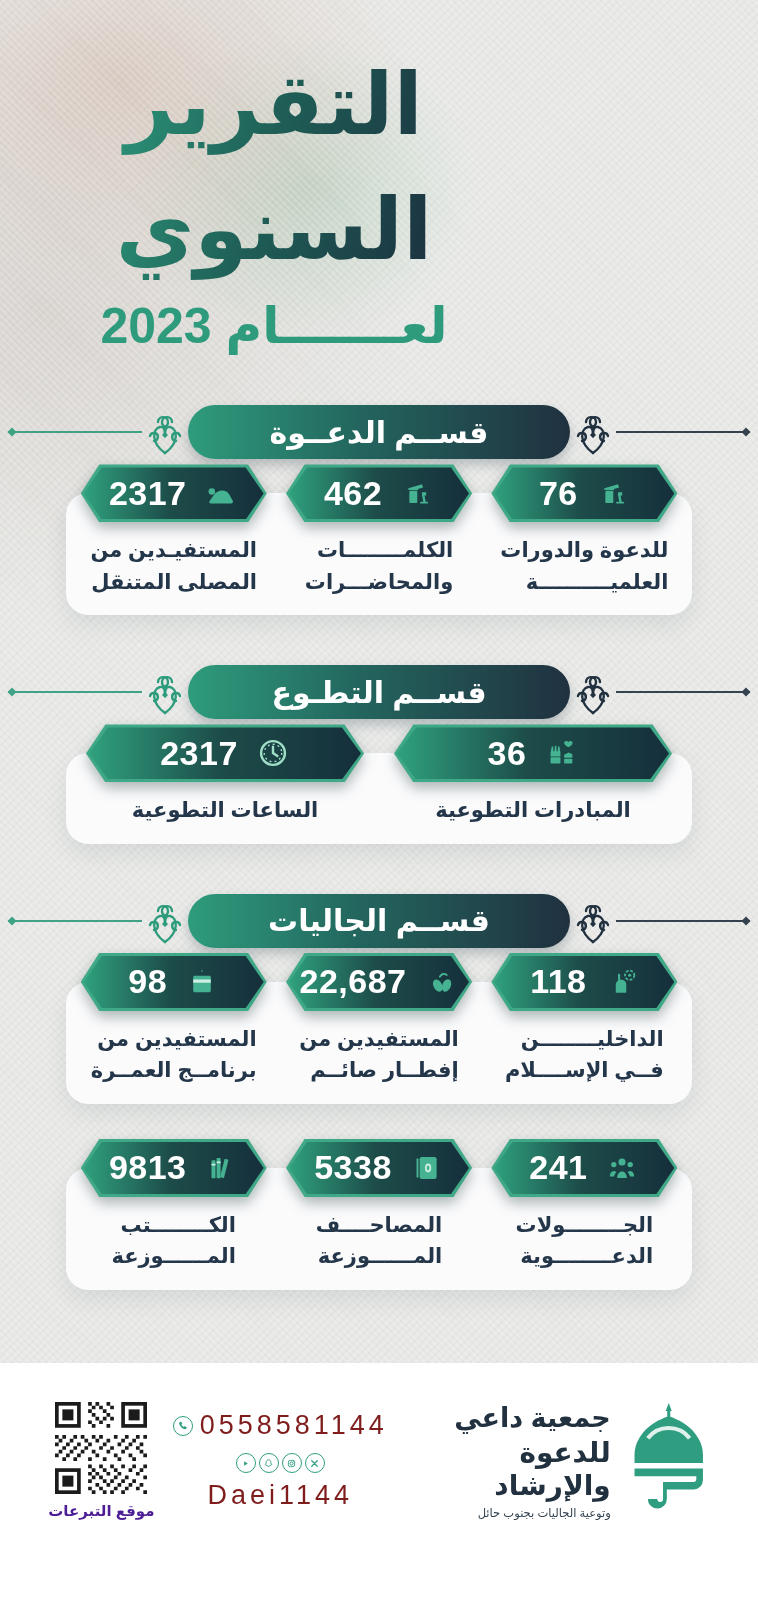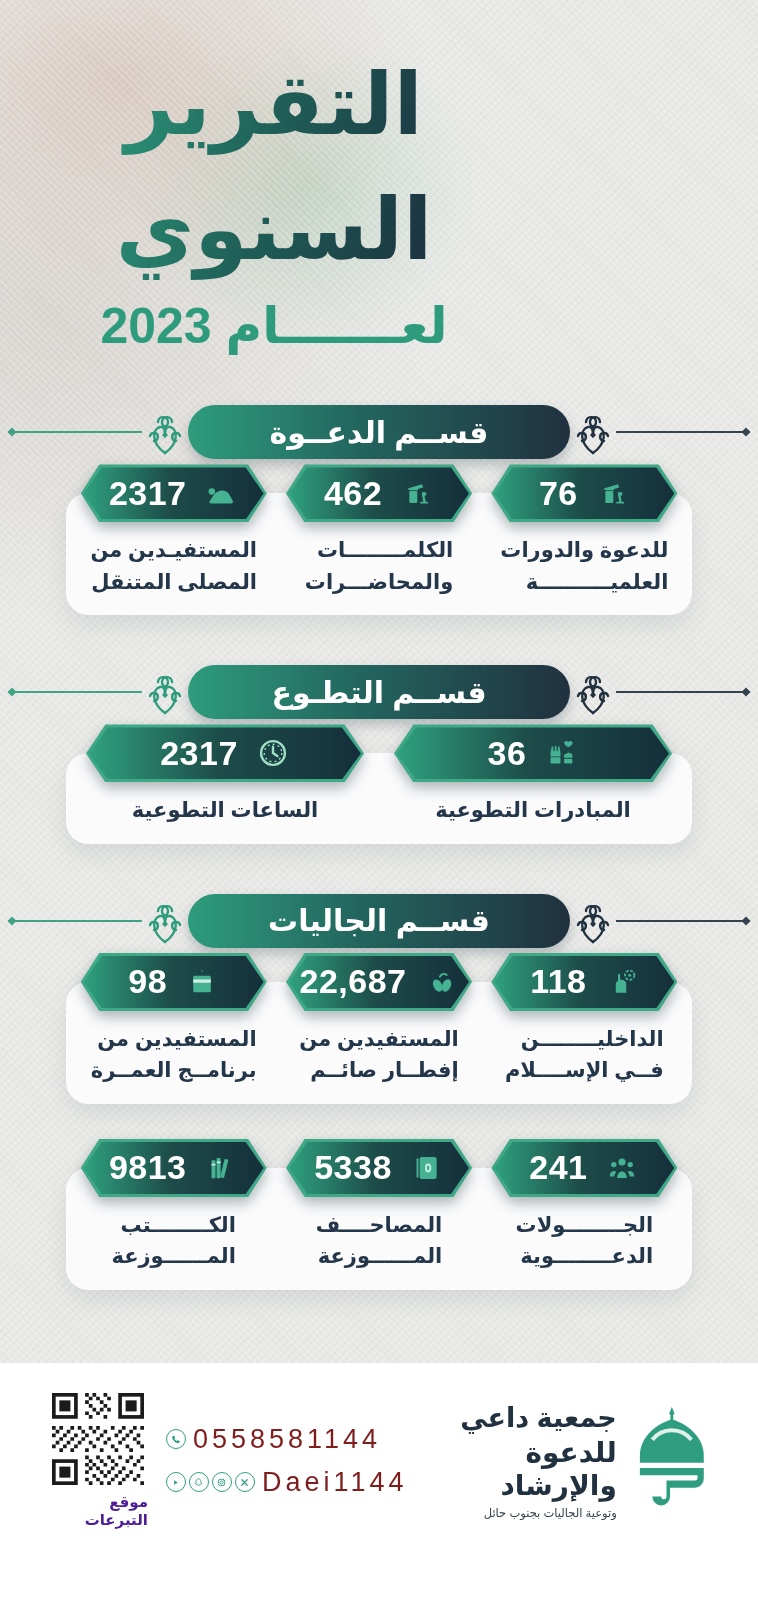--- a/index.html
+++ b/index.html
@@ -89,21 +89,21 @@
     display:flex; align-items:center; justify-content:space-between;
     padding:0 42px 10px 48px; gap:18px;
   }
   .brand{ display:flex; align-items:center; gap:14px; }
   .brand-text{ text-align:right; color:#22313F; }
   .brand-name{ font-size:27px; font-weight:bold; }
   .brand-sub{ font-size:28px; font-weight:bold; margin-top:2px; }
   .brand-tag{ font-size:11.5px; margin-top:4px; color:#33424F; }
   .contact{ direction:ltr; text-align:left; color:#7f1d1d; }
   .c-row{ display:flex; align-items:center; gap:7px; font-size:27px; letter-spacing:4px; font-weight:500; }
-  .c-row + .c-row{ margin-top:12px; }
+  .c-row + .c-row{ margin-top:12px;flex-direction:column; }
   .c-ics{ display:flex; gap:3px; align-items:center; }
   .cic{ width:20px; height:20px; border-radius:50%; border:1.4px solid #2F9E80;
         display:flex; align-items:center; justify-content:center; flex:0 0 auto; }
   .cic svg{ width:11px; height:11px; }
   .qrbox{ display:flex; flex-direction:column; align-items:center; width:112px; }
   .qr{ width:92px; height:92px; background:#fff; }
   .qr-cap{ margin-top:8px; font-size:15px; font-weight:bold; color:#4c1d95; }
   .orn{ width:46px; height:46px; }
 </style>
 </head>

